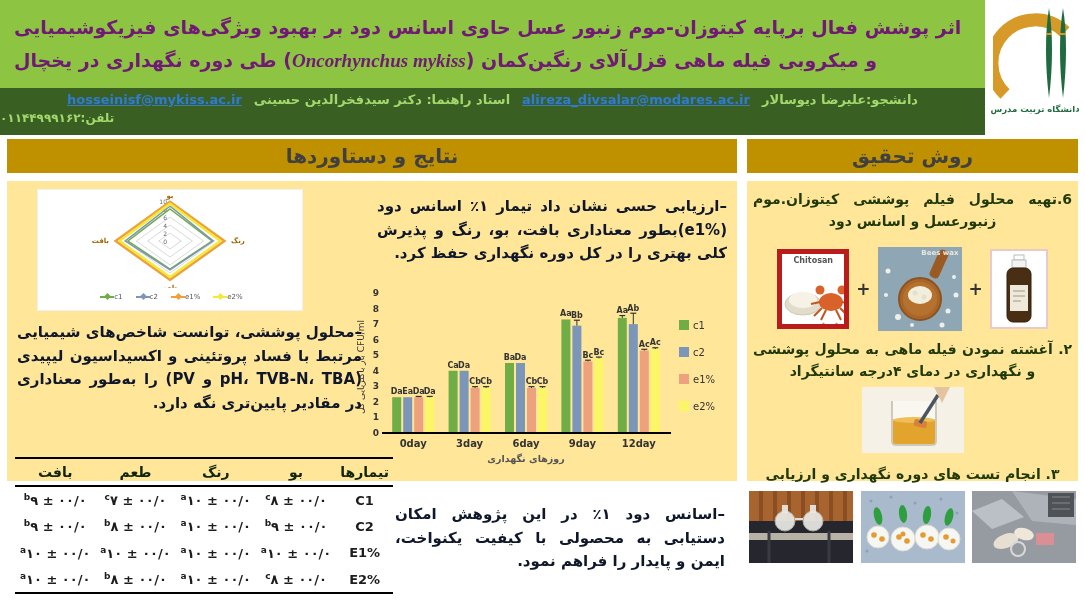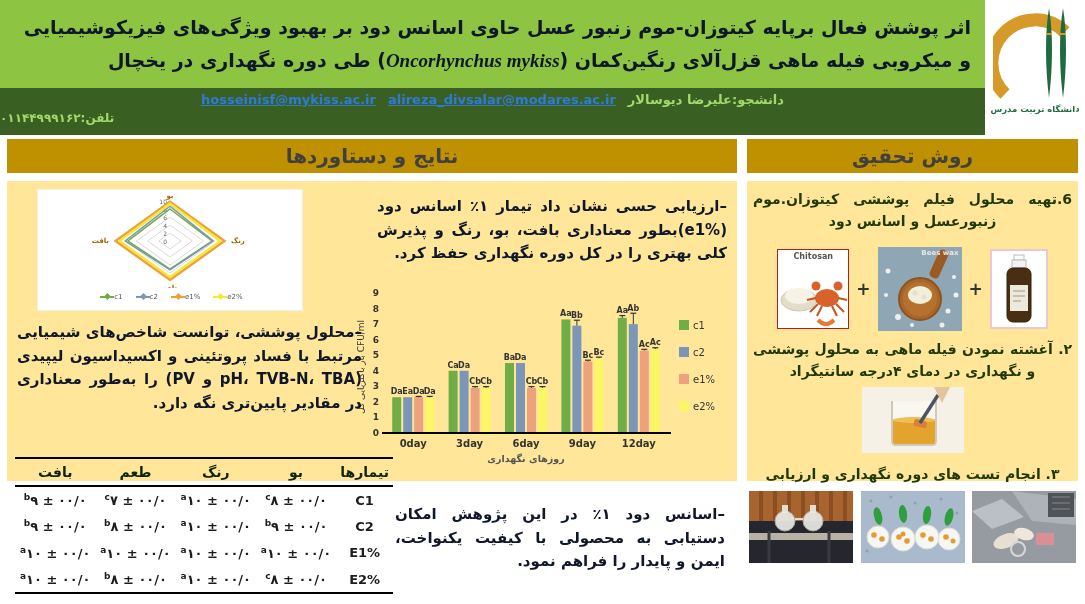--- a/index.html
+++ b/index.html
@@ -2,21 +2,21 @@
 <html lang="fa"><head>
 <meta charset="utf-8">
 <style>
   * { margin:0; padding:0; box-sizing:border-box; }
   body { background:#ffffff; font-family:"DejaVu Sans", sans-serif; }
   .poster { position:relative; width:1085px; height:604px; background:#fff; overflow:hidden; }
 
   
   .green-header { position:absolute; left:0; top:0; width:985px; height:88px; background:#8DC542;
     display:flex; align-items:center; justify-content:center; }
-  .title { direction:rtl; text-align:right; font-size:19px; font-weight:bold; color:#0f172a;
+  .title { direction:rtl; text-align:left; font-size:19px; font-weight:bold; color:#701a75;
     line-height:1.75; padding:0 14px; }
   .title .latin { font-family:"Liberation Serif", serif; font-style:italic; font-weight:bold; }
 
   .logo-box { position:absolute; left:985px; top:0; width:100px; height:135px; background:#fff;
     display:flex; flex-direction:column; align-items:center; padding-top:4px; }
   .logo-text { font-size:8.5px; color:#1E6B3F; font-weight:bold; text-align:center; direction:rtl; margin-top:-2px; }
 
   .info-bar { position:absolute; left:0; top:88px; width:985px; height:47px; background:#3A5F23;
     color:#A3D96C; direction:rtl; font-weight:bold; }
   .info-row { display:flex; justify-content:center; align-items:center; gap:12px; padding-top:4px; font-size:13px; }
@@ -64,21 +64,21 @@
   .s1 { top:8px; }
   .s2 { top:158px; }
   .s3 { top:283px; text-align:center; }
 
   .ingredients { position:absolute; top:62px; left:4px; right:4px; height:92px; display:flex;
     align-items:center; justify-content:center; gap:7px; }
   .plus { font-size:17px; font-weight:bold; color:#333; }
   .ph { position:relative; overflow:hidden; flex:none; }
   .cap { position:absolute; top:2px; left:0; width:100%; text-align:center; font-size:8px; color:#555;
     font-weight:bold; z-index:2; }
-  .chitosan { width:72px; height:80px; background:#fff; border:1px solid #b91c1c; }
+  .chitosan { width:72px; height:80px; background:#fff; border:5px solid #b91c1c; }
   .beeswax  { width:84px; height:84px; background:#8FA6B4; }
   .beeswax .cap { color:#E8E8E2; text-align:right; padding-right:3px; font-size:7px; }
   .bottle   { width:58px; height:80px; background:#fff; border:2px solid #E9C9C9; }
 
   .dip { position:absolute; top:206px; left:0; right:0; display:flex; justify-content:center; }
   .dip .ph { width:102px; height:66px; background:#F6F1E6; }
 
   .tests { position:absolute; top:310px; left:2px; right:2px; display:flex; justify-content:space-between; }
   .tests .ph { width:104px; height:72px; }
 </style>
@@ -100,20 +100,21 @@
       <path d="M70 4 C66 28 66 62 70 94 C74 62 74 28 70 4 Z" fill="#1E6B3F"></path>
       <path d="M53 30 h6 M67 30 h6" stroke="#D79A28" stroke-width="2"></path>
     </svg>
     <div class="logo-text">دانشگاه تربیت مدرس</div>
   </div>
 
   <div class="info-bar">
     <div class="info-row">
       <span>دانشجو:علیرضا دیوسالار</span>
       <a class="email" href="#">alireza_divsalar@modares.ac.ir</a>
+      <span>استاد راهنما: دکتر سیدفخرالدین حسینی</span>
       <a class="email" href="#">hosseinisf@mykiss.ac.ir</a>
     </div>
     <div class="phone">تلفن:۰۱۱۴۴۹۹۹۱۶۲</div>
   </div>
 
   <div class="section-header left">نتایج و دستاوردها</div>
   <div class="section-header right">روش تحقیق</div>
 
   <section class="panel left-panel">
 

